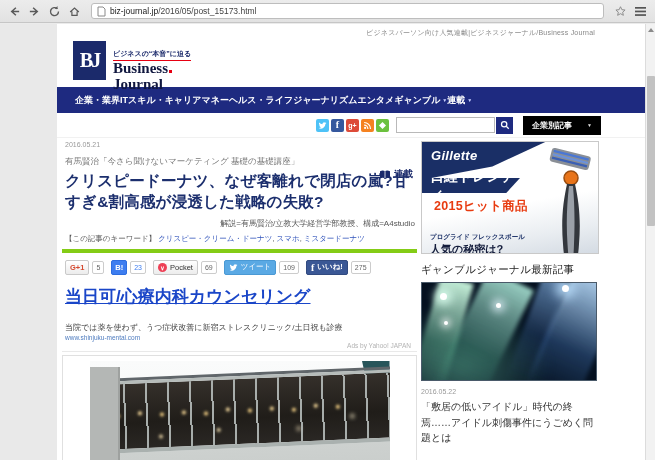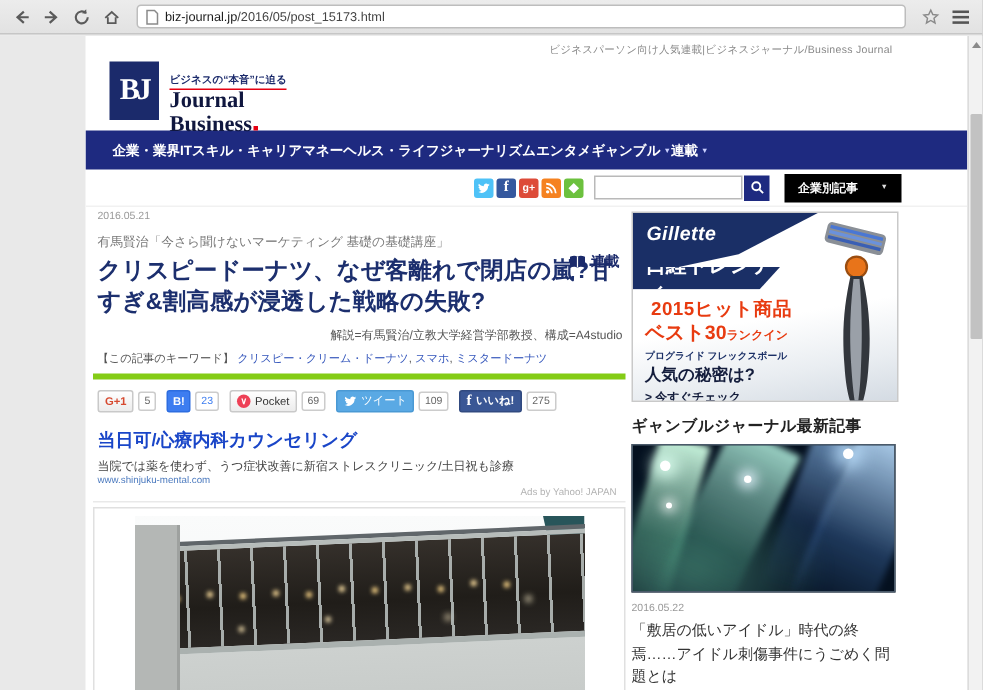--- a/index.html
+++ b/index.html
@@ -61,49 +61,49 @@
   .sh-count{height:13px;display:flex;align-items:center;border:1px solid #ccc;border-radius:2px;font-size:7px;color:#666;padding:0 3px;margin-left:3px;background:#fff}
   .sh-btn.hatena{background:#3d7df0;border-color:#2d6de0;color:#fff;font-weight:bold;padding:0 3px}
   .sh-count.hatena-c{color:#3d7df0}
   .sh-btn.tweet{background:#5aa9e4;border-color:#4a99d4;color:#fff}
   .sh-btn.fblike{background:#3a5795;border-color:#314a80;color:#fff;font-weight:bold}
   .gplus-label{color:#d6492f;font-weight:bold}
   .pocket-ic{width:9px;height:9px;border-radius:50%;background:#ee4056;color:#fff;font-size:6px;font-weight:bold;display:flex;align-items:center;justify-content:center}
   .fb-f{font-family:"Liberation Serif",serif;font-size:10px;font-weight:bold}
   
   .yad{margin-top:6px;padding:4px 2px 2px 3px;border-bottom:1px solid #e9e9e9}
-  .yad-title{font-size:12px;font-weight:bold;color:#1a46c8;cursor:pointer}
-  .yad-desc{font-size:8px;color:#444;margin-top:3px}
+  .yad-title{font-size:17px;font-weight:bold;color:#1a46c8;text-decoration:underline;cursor:pointer}
+  .yad-desc{font-size:8px;color:#444;margin-top:14px}
   .yad-url{font-size:6.5px;color:#4d7bbf;margin-top:1px}
   .yad-credit{font-size:6.5px;color:#b3b3b3;text-align:right;margin-top:1px;padding-right:4px}
   
   .photo-frame{margin-top:3px;border:1px solid #e0e0e0;padding-top:5px;height:180px}
   .photo{width:300px;height:168px;margin:0 auto;position:relative;overflow:hidden;background:linear-gradient(#fafbfb,#edf0ef)}
   .ph-teal{position:absolute;right:0;top:0;width:46px;height:62px;background:#28555a;clip-path:polygon(40% 0,100% 0,100% 100%,70% 100%)}
   .ph-facade{position:absolute;left:-8px;top:12px;width:318px;height:170px;transform:rotate(-2.5deg)}
   .ph-roof{height:3px;background:#60666a}
   .ph-glass{height:72px;background:linear-gradient(#35302b,#201d19 60%,#2a2724);position:relative;border-top:3px solid #b6bcba;border-bottom:4px solid #aab1af;overflow:hidden}
   .ph-glass::after{content:"";position:absolute;inset:0;background:repeating-linear-gradient(90deg,rgba(190,197,195,.85) 0 2px,rgba(0,0,0,0) 2px 22px)}
   .ph-lights{position:absolute;left:18px;top:30px;width:4px;height:4px;border-radius:50%;background:#ffd98a;
     box-shadow:18px 0 3px #ffda8f,40px -2px 3px #ffe1a0,62px 0 3px #ffd98a,84px -1px 3px #ffdf9b,106px 1px 3px #ffd98a,128px -2px 3px #ffe3a6,150px 0 3px #ffd98a,172px -1px 3px #ffdf9b,194px 1px 3px #ffd98a,216px -2px 3px #ffe1a0,238px 0 3px #ffd98a,252px 10px 4px #fff3cf,198px 20px 4px #f7e7c0,118px 18px 3px #e8d5a8,60px 22px 3px #e0cda0}
   .ph-wall{height:92px;background:linear-gradient(#cdd1cf,#c0c4c2)}
   .ph-pillar{position:absolute;left:0;top:6px;width:30px;height:164px;background:#b4b7b5;border-right:2px solid #9ea19f}
   
-  .g-ad{width:178px;height:127px;border:1px solid #c9c9c9;position:relative;overflow:hidden;margin-top:3px;cursor:pointer;background:linear-gradient(170deg,#ffffff 55%,#e9edf1 80%,#d4dbe3 100%)}
+  .g-ad{width:178px;height:113px;border:1px solid #c9c9c9;position:relative;overflow:hidden;margin-top:3px;cursor:pointer;background:linear-gradient(170deg,#ffffff 55%,#e9edf1 80%,#d4dbe3 100%)}
   .g-navy1{position:absolute;inset:0;background:#1a2f66;clip-path:polygon(0 0,70% 0,40% 22%,0 34%)}
   .g-brand{position:absolute;top:6px;left:9px;color:#fff;font-style:italic;font-weight:bold;font-size:13px;letter-spacing:.3px}
   .g-band{position:absolute;top:36px;left:0;width:98px;height:15px;background:#1a2f66;clip-path:polygon(0 0,100% 0,86% 100%,0 100%);color:#fff;font-size:14px;font-weight:bold;display:flex;align-items:center;padding-left:8px}
   .g-h1{position:absolute;top:56px;left:12px;font-size:12.5px;font-weight:bold;color:#e83b10;letter-spacing:.3px}
   .g-h2{position:absolute;top:71px;left:8px;font-size:13px;font-weight:bold;color:#e83b10}
   .g-h2 .suffix{font-size:8px}
   .g-prod{position:absolute;top:91px;left:8px;font-size:6.5px;font-weight:bold;color:#1a2f66}
   .g-tag{position:absolute;top:100px;left:8px;font-size:11px;font-weight:bold;color:#141d3c}
   .g-cta{position:absolute;top:117px;left:8px;font-size:8px;font-weight:bold;color:#141d3c;text-decoration:underline}
   .g-razor{position:absolute;right:2px;top:4px}
-  .sb-head{margin-top:9px;font-size:10.5px;font-weight:bold;color:#222;letter-spacing:.3px}
+  .sb-head{margin-top:9px;font-size:10.5px;font-weight:normal;color:#222;letter-spacing:.3px}
   .stage{margin-top:5px;width:176px;height:99px;background:#04101f;position:relative;overflow:hidden;border:1px solid #4a5a6a;cursor:pointer}
   .beam{position:absolute;filter:blur(2px)}
   .b1{left:2px;top:-6px;width:34px;height:120px;transform:rotate(16deg);background:linear-gradient(180deg,rgba(210,255,230,.95),rgba(110,200,160,.35) 55%,rgba(40,90,70,0))}
   .b2{left:36px;top:-10px;width:50px;height:130px;transform:rotate(26deg);background:linear-gradient(180deg,rgba(190,255,235,.8),rgba(80,170,140,.22) 60%,rgba(0,0,0,0))}
   .b3{right:-6px;top:-12px;width:54px;height:130px;transform:rotate(24deg);background:linear-gradient(180deg,rgba(190,225,255,.95),rgba(90,150,230,.3) 60%,rgba(0,0,0,0))}
   .b4{right:46px;top:-8px;width:26px;height:110px;transform:rotate(20deg);background:linear-gradient(180deg,rgba(150,200,255,.6),rgba(80,130,210,.2) 55%,rgba(0,0,0,0))}
   .haze{position:absolute;left:-20px;bottom:-30px;width:150px;height:110px;background:radial-gradient(ellipse at 40% 60%,rgba(120,220,180,.4),rgba(0,0,0,0) 70%);filter:blur(6px)}
   .dot{position:absolute;border-radius:50%;background:#fff}
   .d1{left:18px;top:10px;width:7px;height:7px;box-shadow:0 0 10px 5px rgba(220,255,240,.9)}
   .d2{left:74px;top:20px;width:5px;height:5px;box-shadow:0 0 8px 4px rgba(230,245,255,.8)}
@@ -161,22 +161,22 @@
 
   <div class="viewport">
     <div class="page">
 
       <div class="tagline">ビジネスパーソン向け人気連載|ビジネスジャーナル/Business Journal</div>
 
       <div class="masthead">
         <div class="bj">BJ</div>
         <div class="logo-txt">
           <div><span class="slogan">ビジネスの“本音”に迫る</span></div>
+          <div class="bname"><span>Business</span><span class="rdot"></span></div>
           <div class="bname">Journal</div>
-          <div class="bname"><span>Business</span><span class="rdot"></span></div>
         </div>
       </div>
 
       <nav class="nav">
         <span class="nav-item">企業・業界</span>
         <span class="nav-item">IT</span>
         <span class="nav-item">スキル・キャリア</span>
         <span class="nav-item">マネー</span>
         <span class="nav-item">ヘルス・ライフ</span>
         <span class="nav-item">ジャーナリズム</span>
@@ -308,21 +308,20 @@
 
         </div>
 
         <div class="sidebar">
 
           <div class="g-ad">
             <div class="g-navy1"></div>
             <div class="g-brand">Gillette</div>
             <div class="g-band">日経トレンディ</div>
             <div class="g-h1">2015ヒット商品</div>
-            <div class="g-h2"><span>ベスト30</span><span class="suffix">ランクイン</span></div>
             <div class="g-prod">プログライド フレックスボール</div>
             <div class="g-tag">人気の秘密は?</div>
             <div class="g-cta">&gt; 今すぐチェック</div>
             <svg class="g-razor" width="62" height="136" viewBox="0 0 62 136">
               <g transform="rotate(14 36 14)">
                 <rect x="16" y="6" width="40" height="14" rx="3" fill="#8a8f96"></rect>
                 <rect x="18" y="8" width="36" height="2.2" fill="#4a77d4"></rect>
                 <rect x="18" y="11.5" width="36" height="2.2" fill="#6a91dc"></rect>
                 <rect x="18" y="15" width="36" height="2.2" fill="#3a5fb4"></rect>
               </g>

